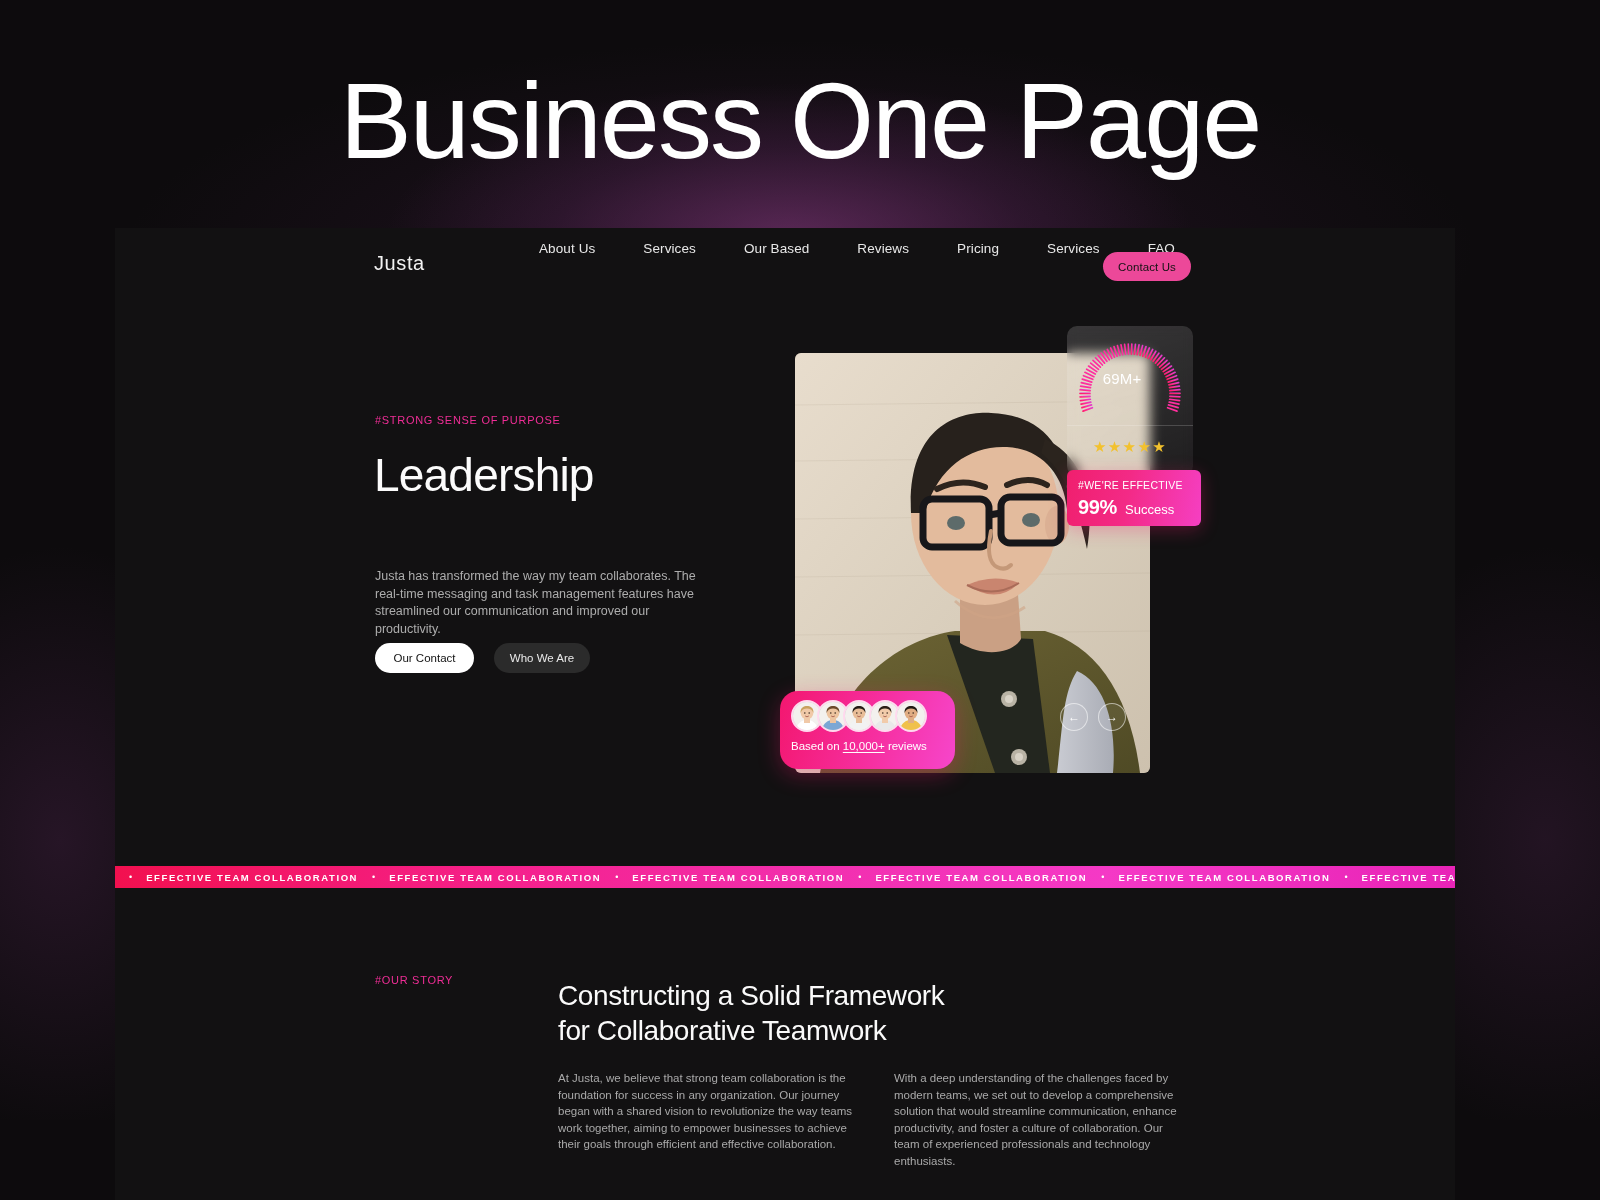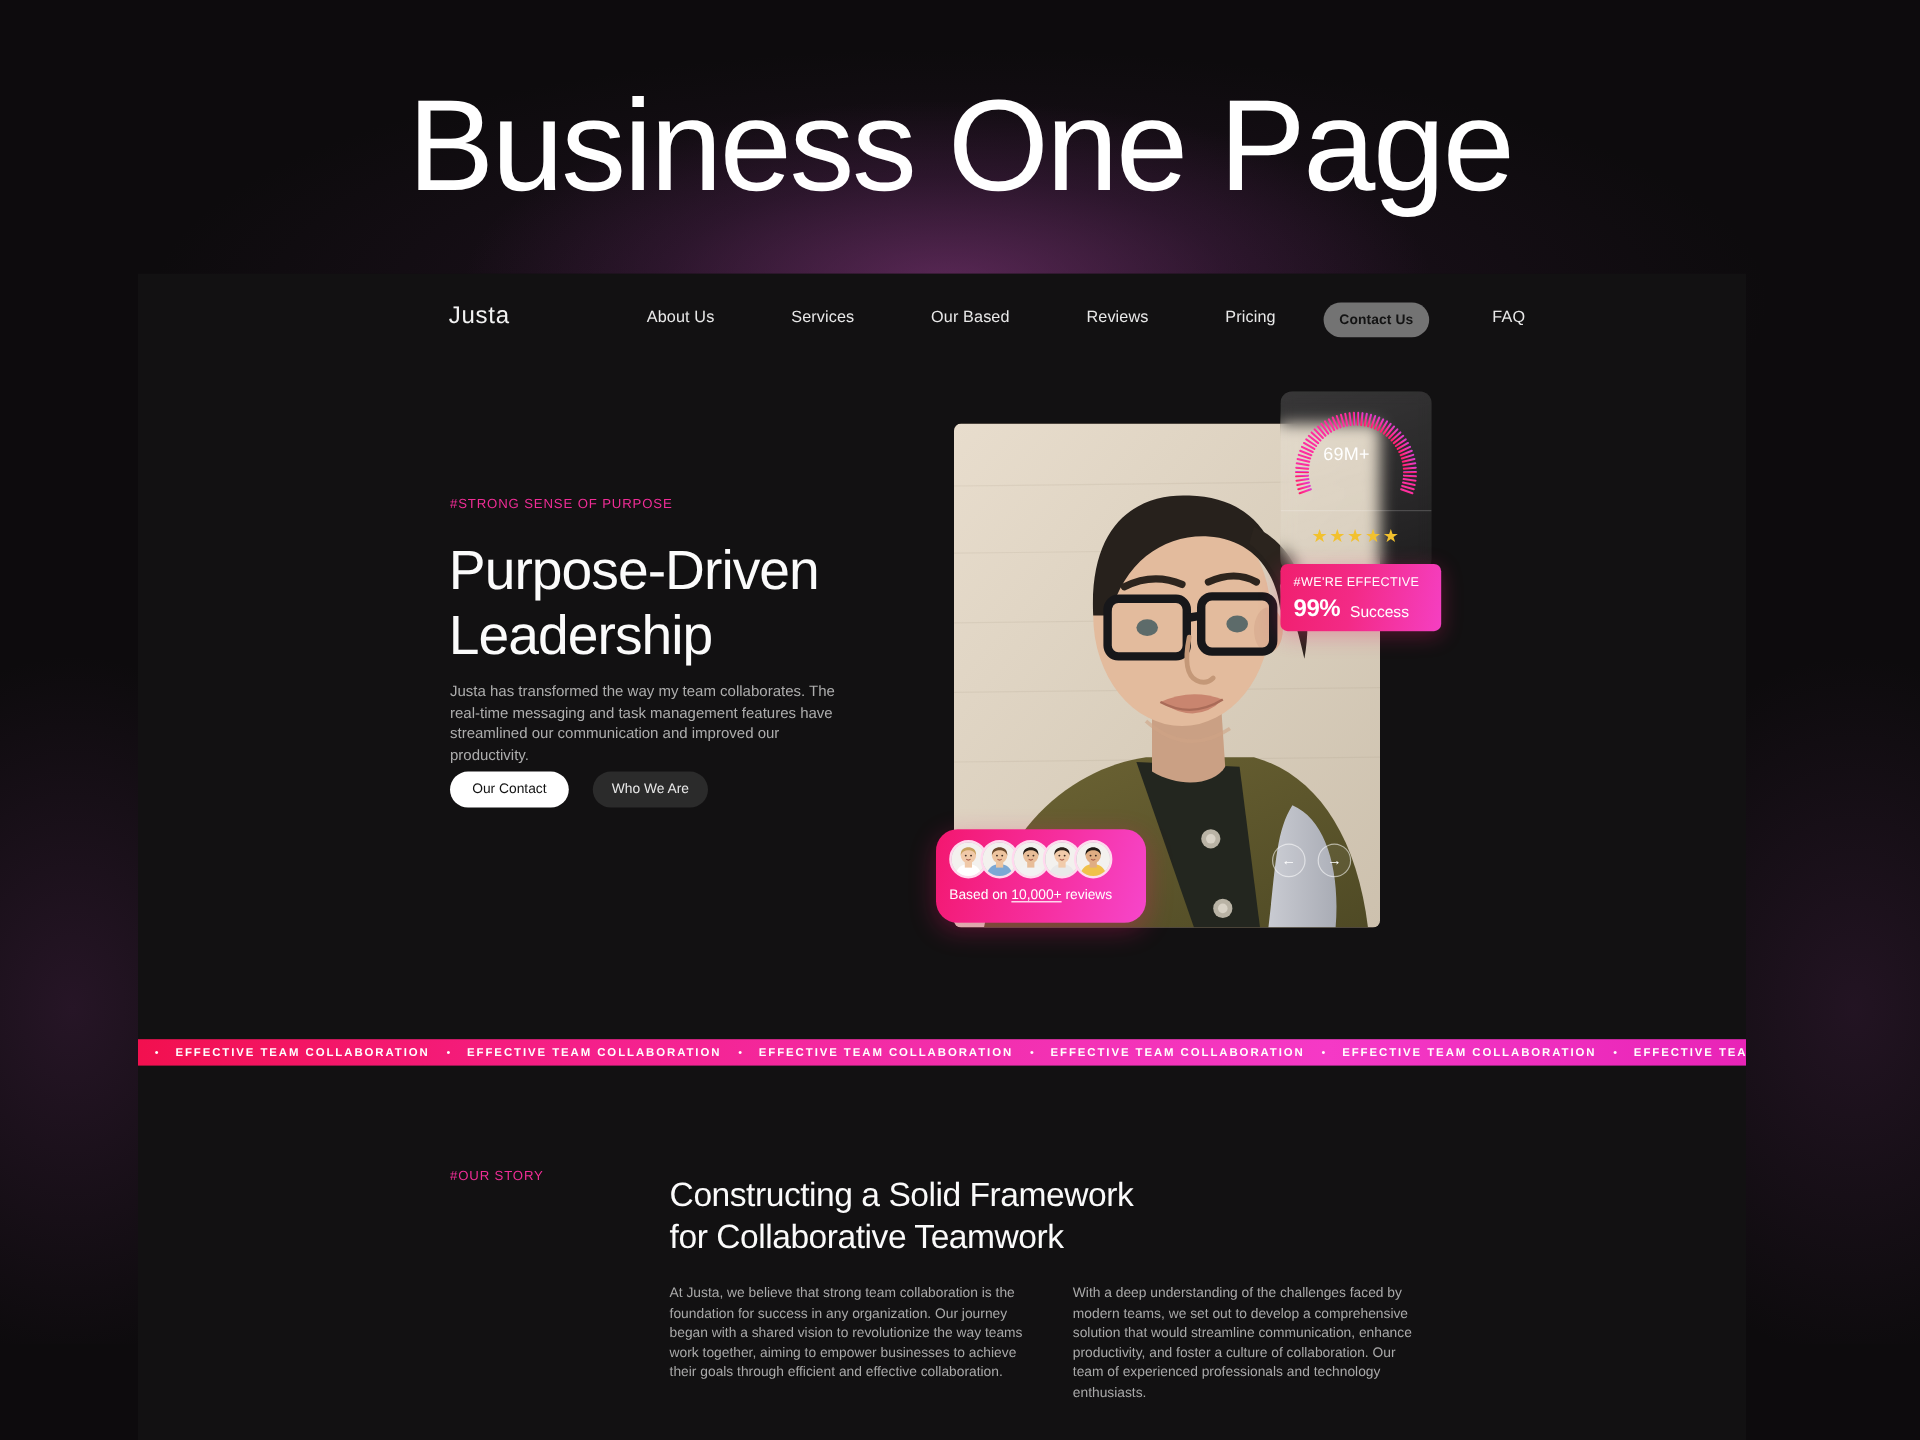--- a/index.html
+++ b/index.html
@@ -46,33 +46,33 @@
 
   
   .nav{
     position:absolute; left:0; top:0; width:1340px; height:78px;
   }
   .logo{
     position:absolute; left:259px; top:24px;
     font-size:20px; letter-spacing:0.6px; color:#f2f2f2; font-weight:400;
   }
   .nav-links{
-    position:absolute; left:400px; top:28px;
-    display:flex; gap:16px; align-items:center;
+    position:absolute; left:400px; top:13px;
+    display:flex; gap:0px; align-items:center;
   }
   .nav-link{
     font-size:13.5px; color:#e8e8e8; letter-spacing:0.1px;
     padding:0 24px; white-space:nowrap; cursor:pointer;
   }
   .contact-btn{
     position:absolute; left:988px; top:24px;
     width:88px; height:29px;
-    background:#737373; border-radius:15px;
+    background:#ec4899; border-radius:15px;
     display:flex; align-items:center; justify-content:center;
-    font-size:11.5px; color:#131313; letter-spacing:0.1px; cursor:pointer;font-weight:bold;
+    font-size:11.5px; color:#131313; letter-spacing:0.1px; cursor:pointer;
   }
 
   
   .eyebrow{
     position:absolute; left:260px; top:186px;
     font-size:11px; letter-spacing:0.7px; color:#ef2d96; font-weight:400;
   }
   .hero-h1{
     position:absolute; left:259px; top:220px; width:440px;
     font-size:46px; line-height:54px; font-weight:400;
@@ -227,21 +227,20 @@
         <div class="nav-link">Reviews</div>
         <div class="nav-link">Pricing</div>
         <div class="nav-link">Services</div>
         <div class="nav-link">FAQ</div>
       </div>
     <div class="contact-btn">Contact Us</div>
   </div>
 
   <div class="eyebrow">#STRONG SENSE OF PURPOSE</div>
   <div class="hero-h1">
-    <div>Purpose-Driven</div>
     <div>Leadership</div>
   </div>
   <div class="hero-p">Justa has transformed the way my team collaborates. The real-time messaging and task management features have streamlined our communication and improved our productivity.</div>
   <div class="hero-btns">
     <div class="btn-primary">Our Contact</div>
     <div class="btn-ghost">Who We Are</div>
   </div>
 
   <div class="hero-photo">
     <svg viewBox="0 0 355 420" preserveAspectRatio="xMidYMid slice">

